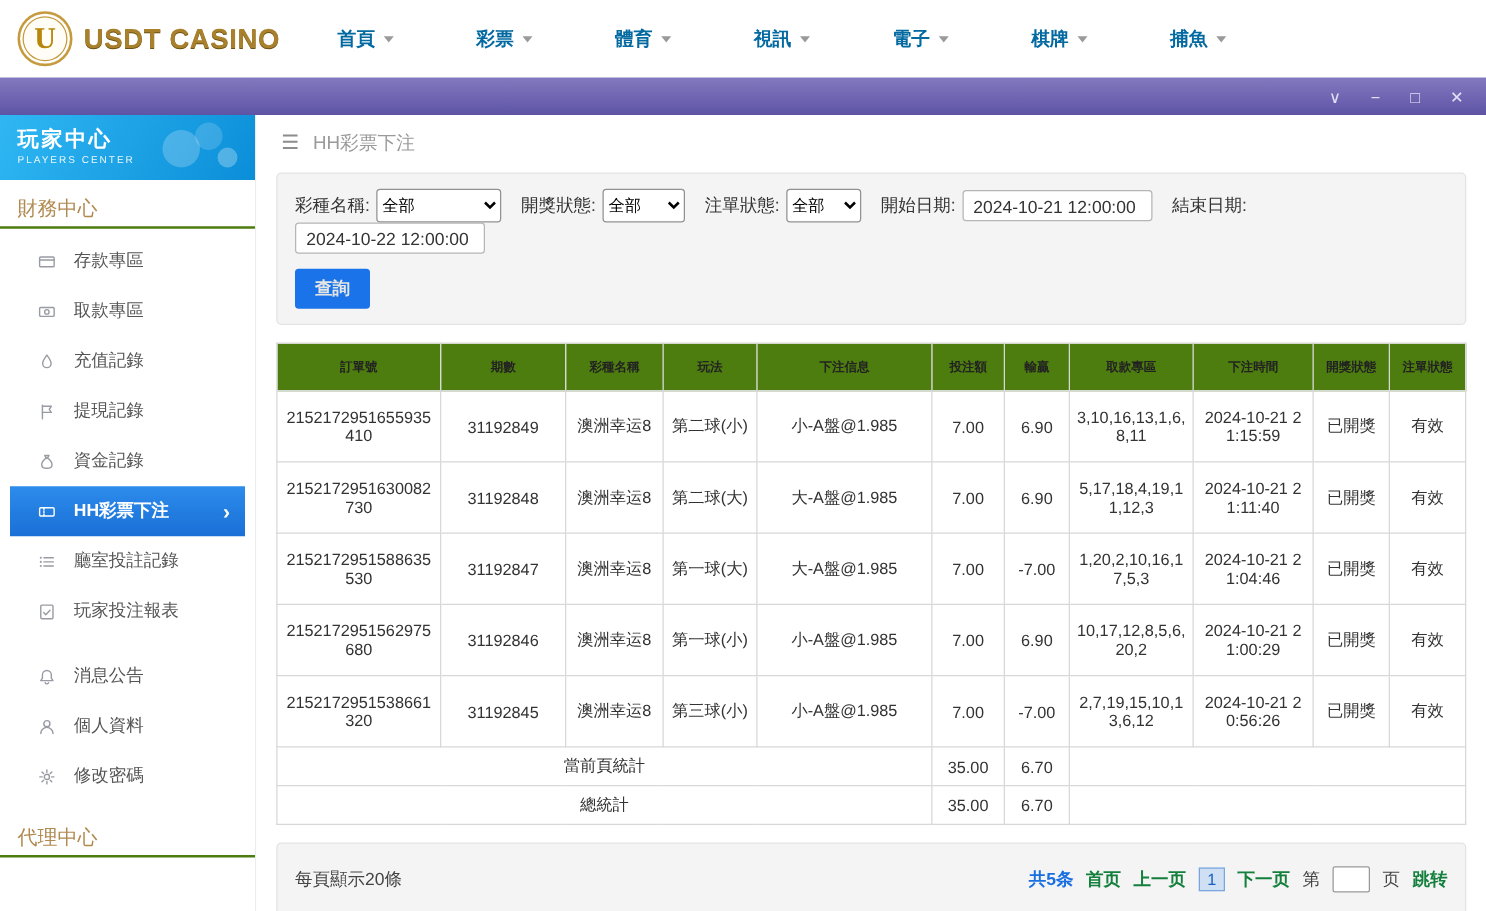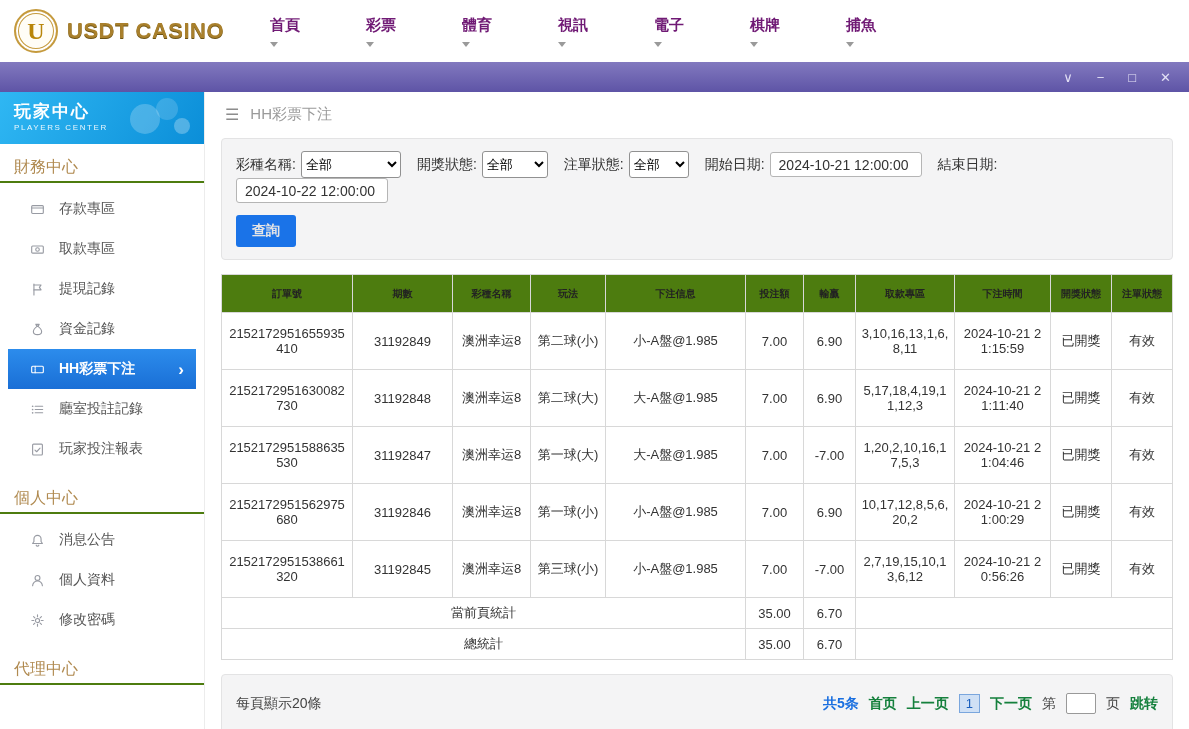--- a/index.html
+++ b/index.html
@@ -14,21 +14,21 @@
   .logo { display:flex; align-items:center; gap:9px; padding-left:14px; width:240px; cursor:pointer; }
   .logo-badge {
     width:44px; height:44px; border-radius:50%; border:2px solid #c59a3d;
     box-shadow: inset 0 0 0 2px #fff, inset 0 0 0 3px #c59a3d;
     display:flex; align-items:center; justify-content:center;
     color:#b8860b; font-family:"Liberation Serif",serif; font-weight:bold; font-size:24px;
     background:#fffdf6;
   }
   .logo-text { font-size:22px; font-weight:bold; color:#a9802c; letter-spacing:.5px; text-shadow:0 1px 0 #6b5214; white-space:nowrap; }
   .mainnav { flex:1; display:flex; gap:66px; margin-left:30px; }
-  .nav-item { display:flex; gap:7px; color:#701a75; font-weight:bold; font-size:15px; cursor:pointer; white-space:nowrap;flex-direction:column; }
+  .nav-item { display:flex; align-items:center; gap:7px; color:#0369a1; font-weight:bold; font-size:15px; cursor:pointer; white-space:nowrap; }
   .caret { width:0; height:0; border-left:4px solid transparent; border-right:4px solid transparent; border-top:5px solid #9a9a9a; }
   
   .titlebar { height:30px; background:linear-gradient(180deg,#8279bf,#5e54a6); display:flex; align-items:center; justify-content:flex-end; gap:24px; padding-right:18px; }
   .win-btn { color:#e3e0f5; font-size:13px; cursor:pointer; line-height:1; }
   
   .content { display:flex; height:637px; }
   .sidebar { width:205px; background:#fff; border-right:1px solid #ececec; overflow:hidden; flex:0 0 205px; }
   .sidebar-header { height:52px; background:linear-gradient(120deg,#2fb7f3,#0b8ed8); position:relative; color:#fff; padding:8px 0 0 14px; overflow:hidden; }
   .sb-title { font-size:17px; font-weight:bold; letter-spacing:2px; }
   .sb-sub { font-size:8px; letter-spacing:1.6px; opacity:.9; }
@@ -156,20 +156,28 @@
               <svg class="ic" viewBox="0 0 16 16" width="15" height="15" fill="none" stroke="currentColor" stroke-width="1.2" stroke-linecap="round" stroke-linejoin="round">
                 <rect x="1.8" y="4.2" width="12.4" height="7.6" rx="1"></rect>
                 <circle cx="8" cy="8" r="1.9"></circle>
               </svg>
             </span>
           <span>取款專區</span>
         </div>
         <div class="sb-item">
           <span class="icon">
               <svg class="ic" viewBox="0 0 16 16" width="15" height="15" fill="none" stroke="currentColor" stroke-width="1.2" stroke-linecap="round" stroke-linejoin="round">
+                <path d="M8 2.2C5.7 5.2 4.4 7.3 4.4 9.3a3.6 3.6 0 0 0 7.2 0c0-2-1.3-4.1-3.6-7.1z"></path>
+              </svg>
+            </span>
+          <span>充值記錄</span>
+        </div>
+        <div class="sb-item">
+          <span class="icon">
+              <svg class="ic" viewBox="0 0 16 16" width="15" height="15" fill="none" stroke="currentColor" stroke-width="1.2" stroke-linecap="round" stroke-linejoin="round">
                 <path d="M4.2 2.2v11.6"></path>
                 <path d="M4.2 3.2h7.6l-1.8 2.6 1.8 2.6H4.2"></path>
               </svg>
             </span>
           <span>提現記錄</span>
         </div>
         <div class="sb-item">
           <span class="icon">
               <svg class="ic" viewBox="0 0 16 16" width="15" height="15" fill="none" stroke="currentColor" stroke-width="1.2" stroke-linecap="round" stroke-linejoin="round">
                 <path d="M6.2 2.5h3.6l-1 1.9H7.2z"></path>
@@ -203,21 +211,20 @@
           <span class="icon">
               <svg class="ic" viewBox="0 0 16 16" width="15" height="15" fill="none" stroke="currentColor" stroke-width="1.2" stroke-linecap="round" stroke-linejoin="round">
                 <rect x="2.8" y="2.2" width="10.4" height="11.6" rx="1"></rect>
                 <path d="M5.3 8.6l1.8 1.8 3.6-3.8"></path>
               </svg>
             </span>
           <span>玩家投注報表</span>
         </div>
       </div>
 
-      <div class="sb-section">個人中心</div>
       <div class="sb-items">
         <div class="sb-item">
           <span class="icon">
               <svg class="ic" viewBox="0 0 16 16" width="15" height="15" fill="none" stroke="currentColor" stroke-width="1.2" stroke-linecap="round" stroke-linejoin="round">
                 <path d="M8 2.5a3.8 3.8 0 0 1 3.8 3.8V9l1.4 2.2H2.8L4.2 9V6.3A3.8 3.8 0 0 1 8 2.5z"></path>
                 <path d="M6.6 13a1.5 1.5 0 0 0 2.8 0"></path>
               </svg>
             </span>
           <span>消息公告</span>
         </div>

